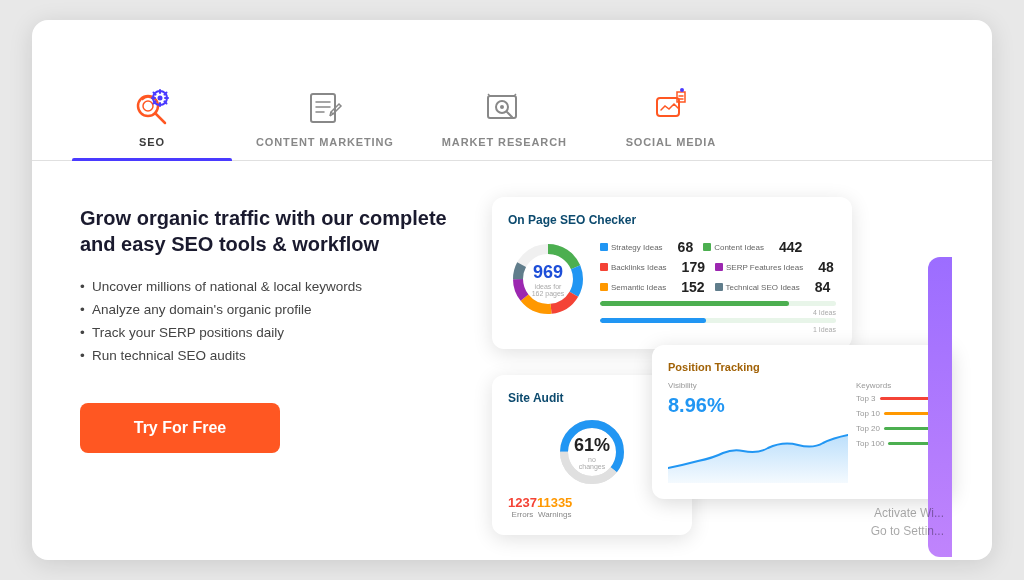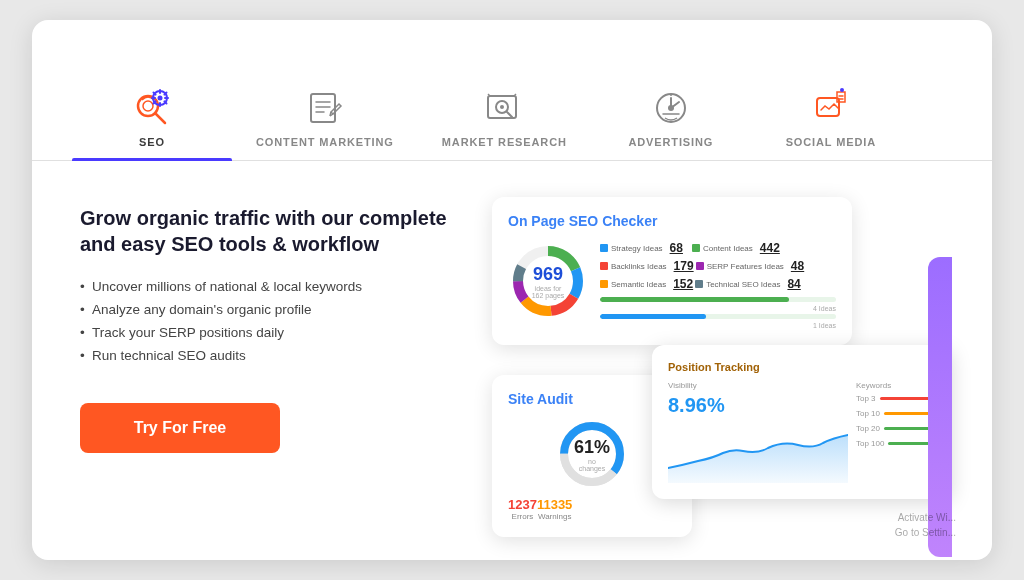--- a/index.html
+++ b/index.html
@@ -132,23 +132,23 @@
       background: #fff;
       border-radius: 12px;
       box-shadow: 0 4px 20px rgba(0,0,0,0.12);
       padding: 16px;
       width: 360px;
       position: absolute;
       top: 0;
       left: 0;
     }
     .card-title {
-      font-size: 14px;
+      font-size: 12px;
       font-weight: 700;
-      color: #3b82f6;
+      color: #0c4a6e;
       margin-bottom: 12px;
     }
     .seo-card-content {
       display: flex;
       align-items: flex-start;
       gap: 12px;
     }
     .donut-wrap {
       position: relative;
       width: 80px;
@@ -170,45 +170,44 @@
     .donut-sub {
       font-size: 7px;
       color: #aaa;
       display: block;
     }
     .seo-stats {
       flex: 1;
     }
     .seo-stat-row {
       display: flex;
-      gap: 2px;
+      gap: 10px;
       margin-bottom: 4px;
     }
     .seo-stat {
       display: flex;
       align-items: center;
       gap: 3px;
       min-width: 90px;
     }
     .stat-dot {
       width: 8px;
       height: 8px;
       border-radius: 1px;
       flex-shrink: 0;
     }
     .stat-label {
       font-size: 8px;
       color: #666;
     }
     .stat-value {
-      font-size: 12px;
+      font-size: 14px;
       font-weight: 700;
       color: #222;
-      margin-left: 4px;
-      text-decoration: underline;
+      margin-left: 12px;
     }
     .progress-bars {
       margin-top: 6px;
     }
     .prog-bar-wrap {
       background: #e8f5e9;
       border-radius: 4px;
       height: 5px;
       margin-bottom: 3px;
       overflow: hidden;
@@ -325,24 +324,24 @@
       width: 24px;
       height: 300px;
       background: linear-gradient(180deg, #9c6dff 0%, #c084fc 100%);
       border-radius: 12px 0 0 12px;
     }
 
     
     .activate-windows {
       position: absolute;
       bottom: 20px;
-      right: 36px;
+      right: 48px;
       text-align: right;
       color: rgba(0,0,0,0.35);
-      font-size: 10px;
+      font-size: 12px;
       line-height: 1.5;
     }
   </style>
 </head>
 <body>
 
 <div class="card">
 
   <nav class="nav-tabs">
 
@@ -385,31 +384,20 @@
         <rect x="6" y="10" width="28" height="22" rx="2" stroke="#888" stroke-width="2" fill="none"></rect>
         <circle cx="20" cy="21" r="6" stroke="#888" stroke-width="2" fill="none"></circle>
         <circle cx="20" cy="21" r="2" fill="#888"></circle>
         <line x1="25" y1="26" x2="30" y2="31" stroke="#888" stroke-width="2" stroke-linecap="round"></line>
         <line x1="8" y1="10" x2="6" y2="8" stroke="#888" stroke-width="1.5"></line>
         <line x1="32" y1="10" x2="34" y2="8" stroke="#888" stroke-width="1.5"></line>
       </svg>
       <span class="tab-label">MARKET RESEARCH</span>
     </div>
 
-    <div class="nav-tab">
-      <svg class="tab-icon" viewBox="0 0 44 44" fill="none" xmlns="http://www.w3.org/2000/svg">
-        <circle cx="22" cy="22" r="14" stroke="#888" stroke-width="2" fill="none"></circle>
-        <path d="M22 12 L22 22 L30 16" stroke="#888" stroke-width="2" stroke-linecap="round" fill="none"></path>
-        <circle cx="22" cy="22" r="3" fill="#888"></circle>
-        <line x1="14" y1="28" x2="30" y2="28" stroke="#888" stroke-width="1.5" stroke-linecap="round"></line>
-        <path d="M16 32 Q22 36 28 32" stroke="#888" stroke-width="1.5" fill="none"></path>
-        <line x1="22" y1="8" x2="22" y2="10" stroke="#888" stroke-width="1.5"></line>
-      </svg>
-      <span class="tab-label">ADVERTISING</span>
-    </div>
 
     <div class="nav-tab">
       <svg class="tab-icon" viewBox="0 0 44 44" fill="none" xmlns="http://www.w3.org/2000/svg">
         <rect x="8" y="12" width="22" height="18" rx="3" stroke="#ff5722" stroke-width="2" fill="none"></rect>
         <path d="M12 24 L16 20 L20 23 L25 18 L29 22" stroke="#ff5722" stroke-width="1.5" fill="none" stroke-linecap="round"></path>
         <path d="M28 6 L36 6 L36 16 L28 16 Z" rx="2" stroke="#ff5722" stroke-width="1.5" fill="none"></path>
         <line x1="30" y1="10" x2="34" y2="10" stroke="#ff5722" stroke-width="1.5" stroke-linecap="round"></line>
         <line x1="30" y1="13" x2="34" y2="13" stroke="#ff5722" stroke-width="1.5" stroke-linecap="round"></line>
         <circle cx="33" cy="4" r="2" fill="#4a3aff"></circle>
       </svg>

